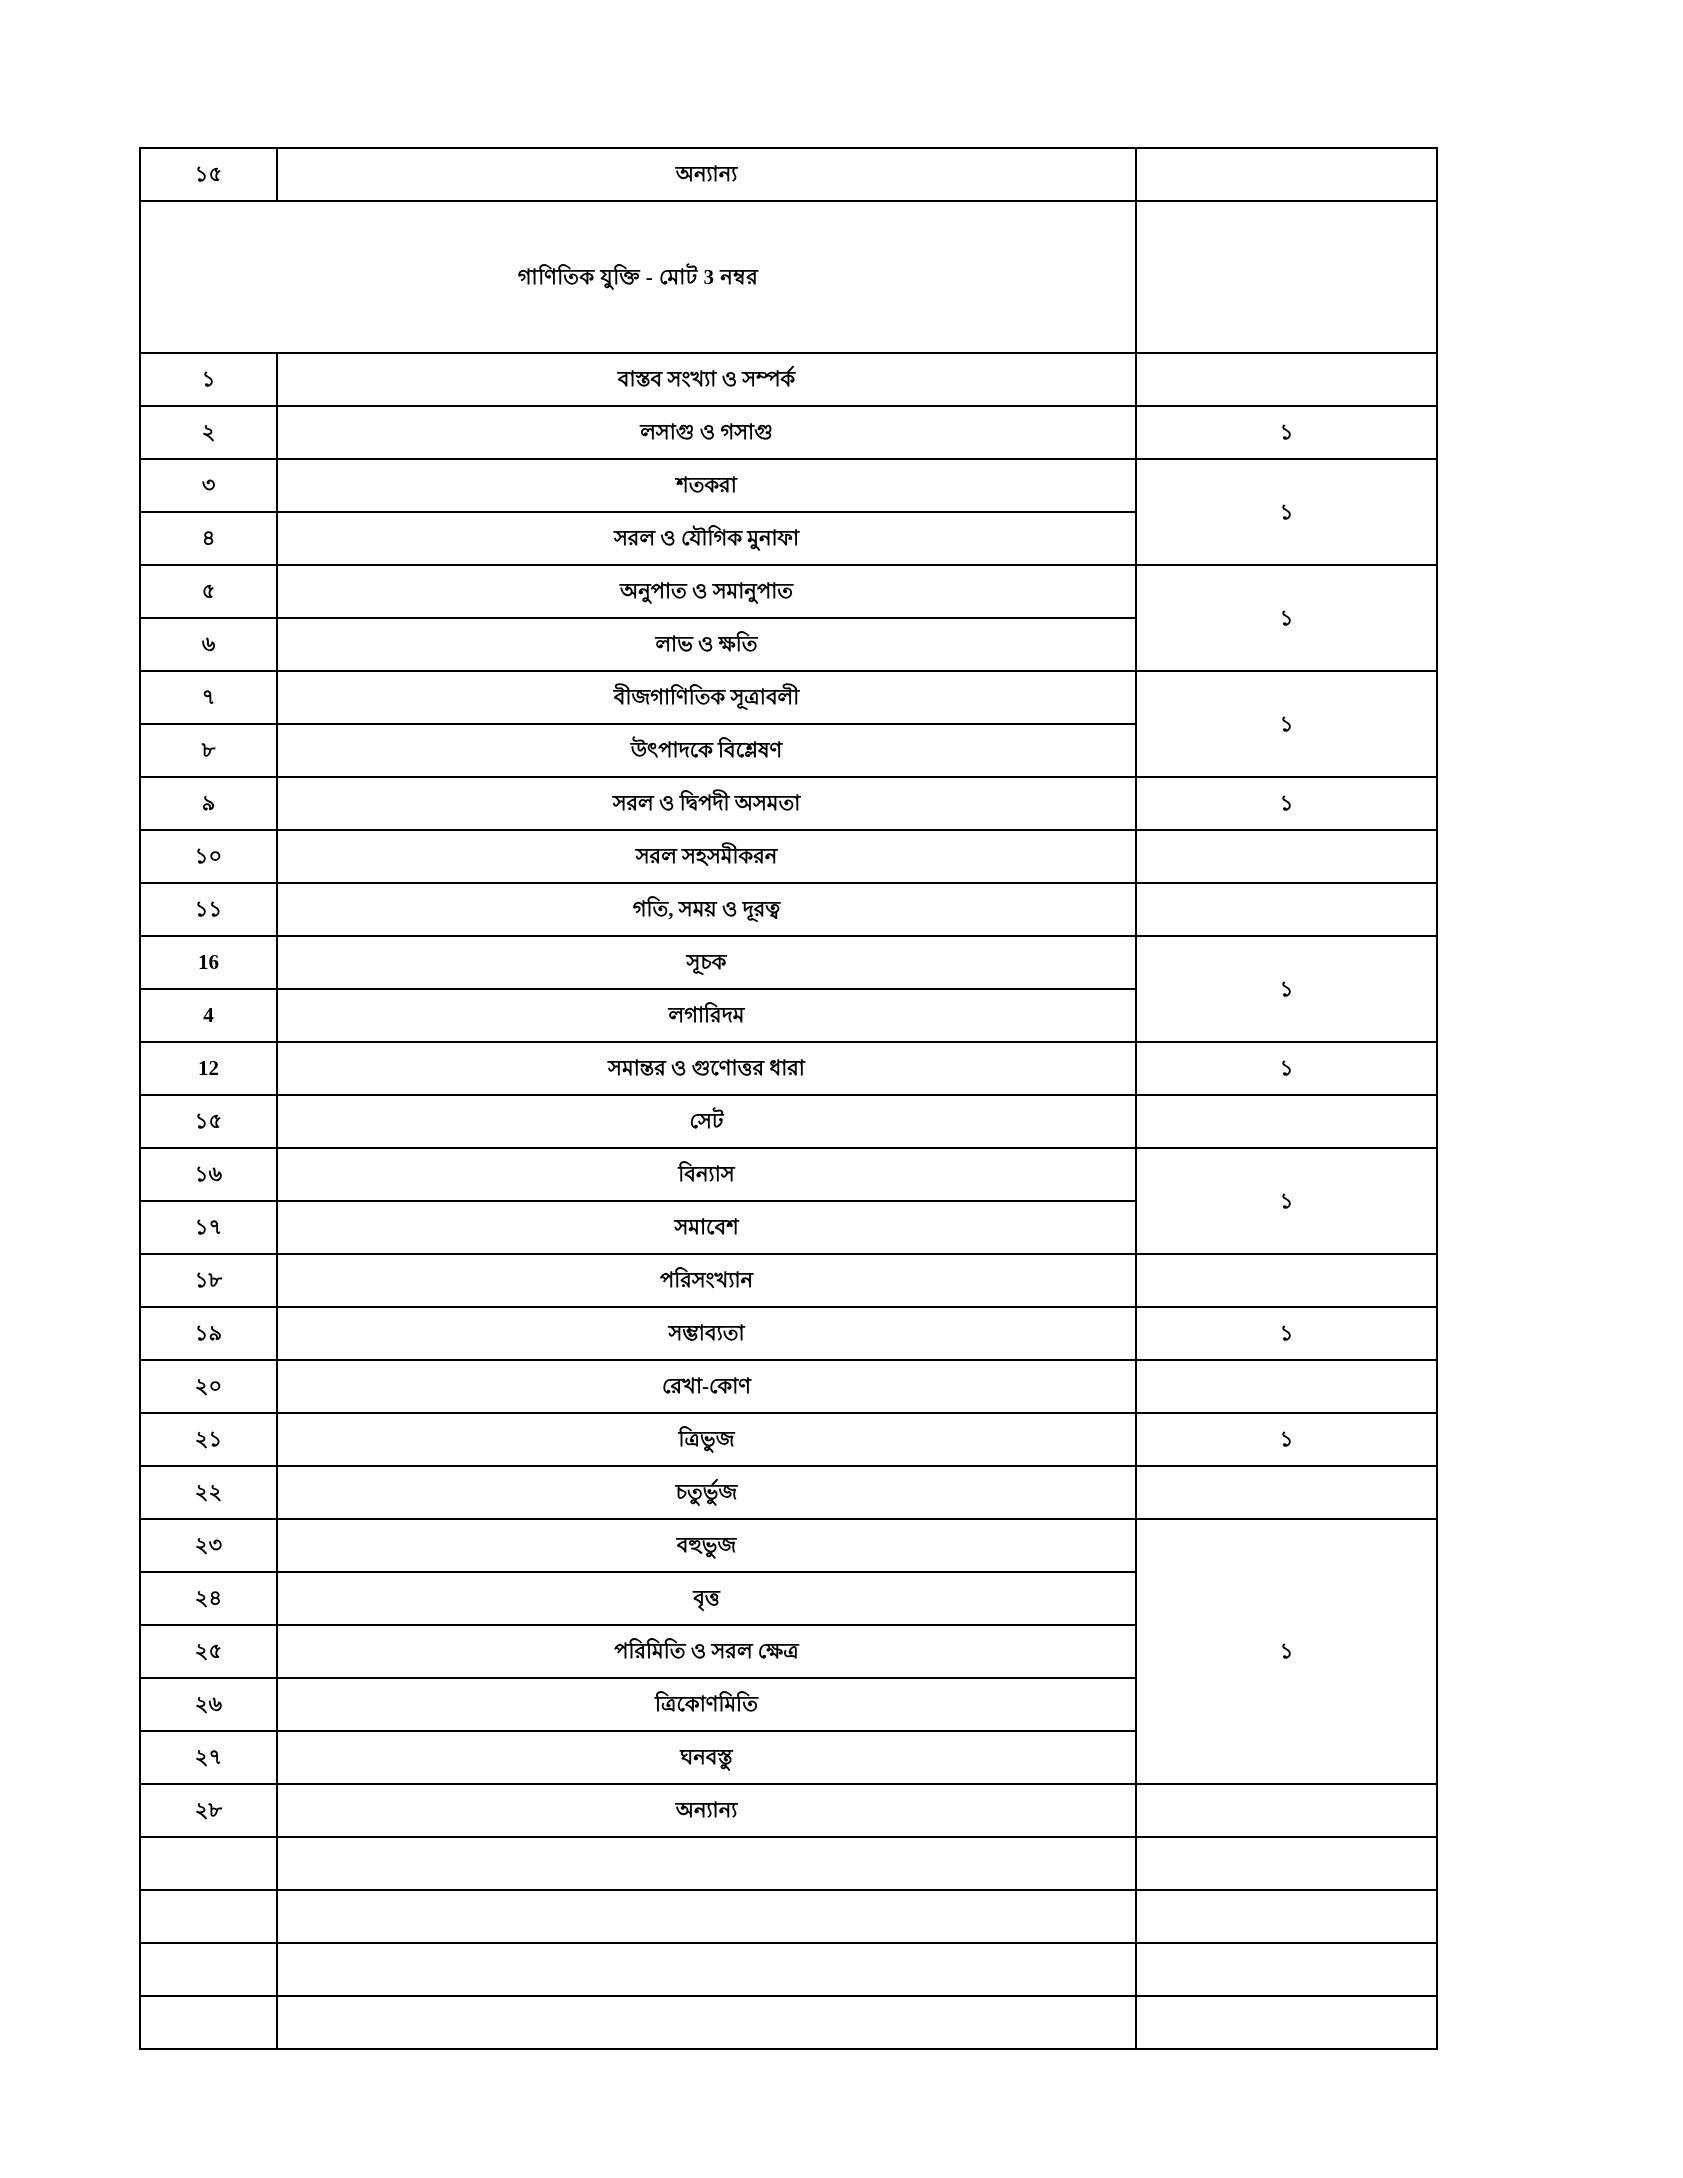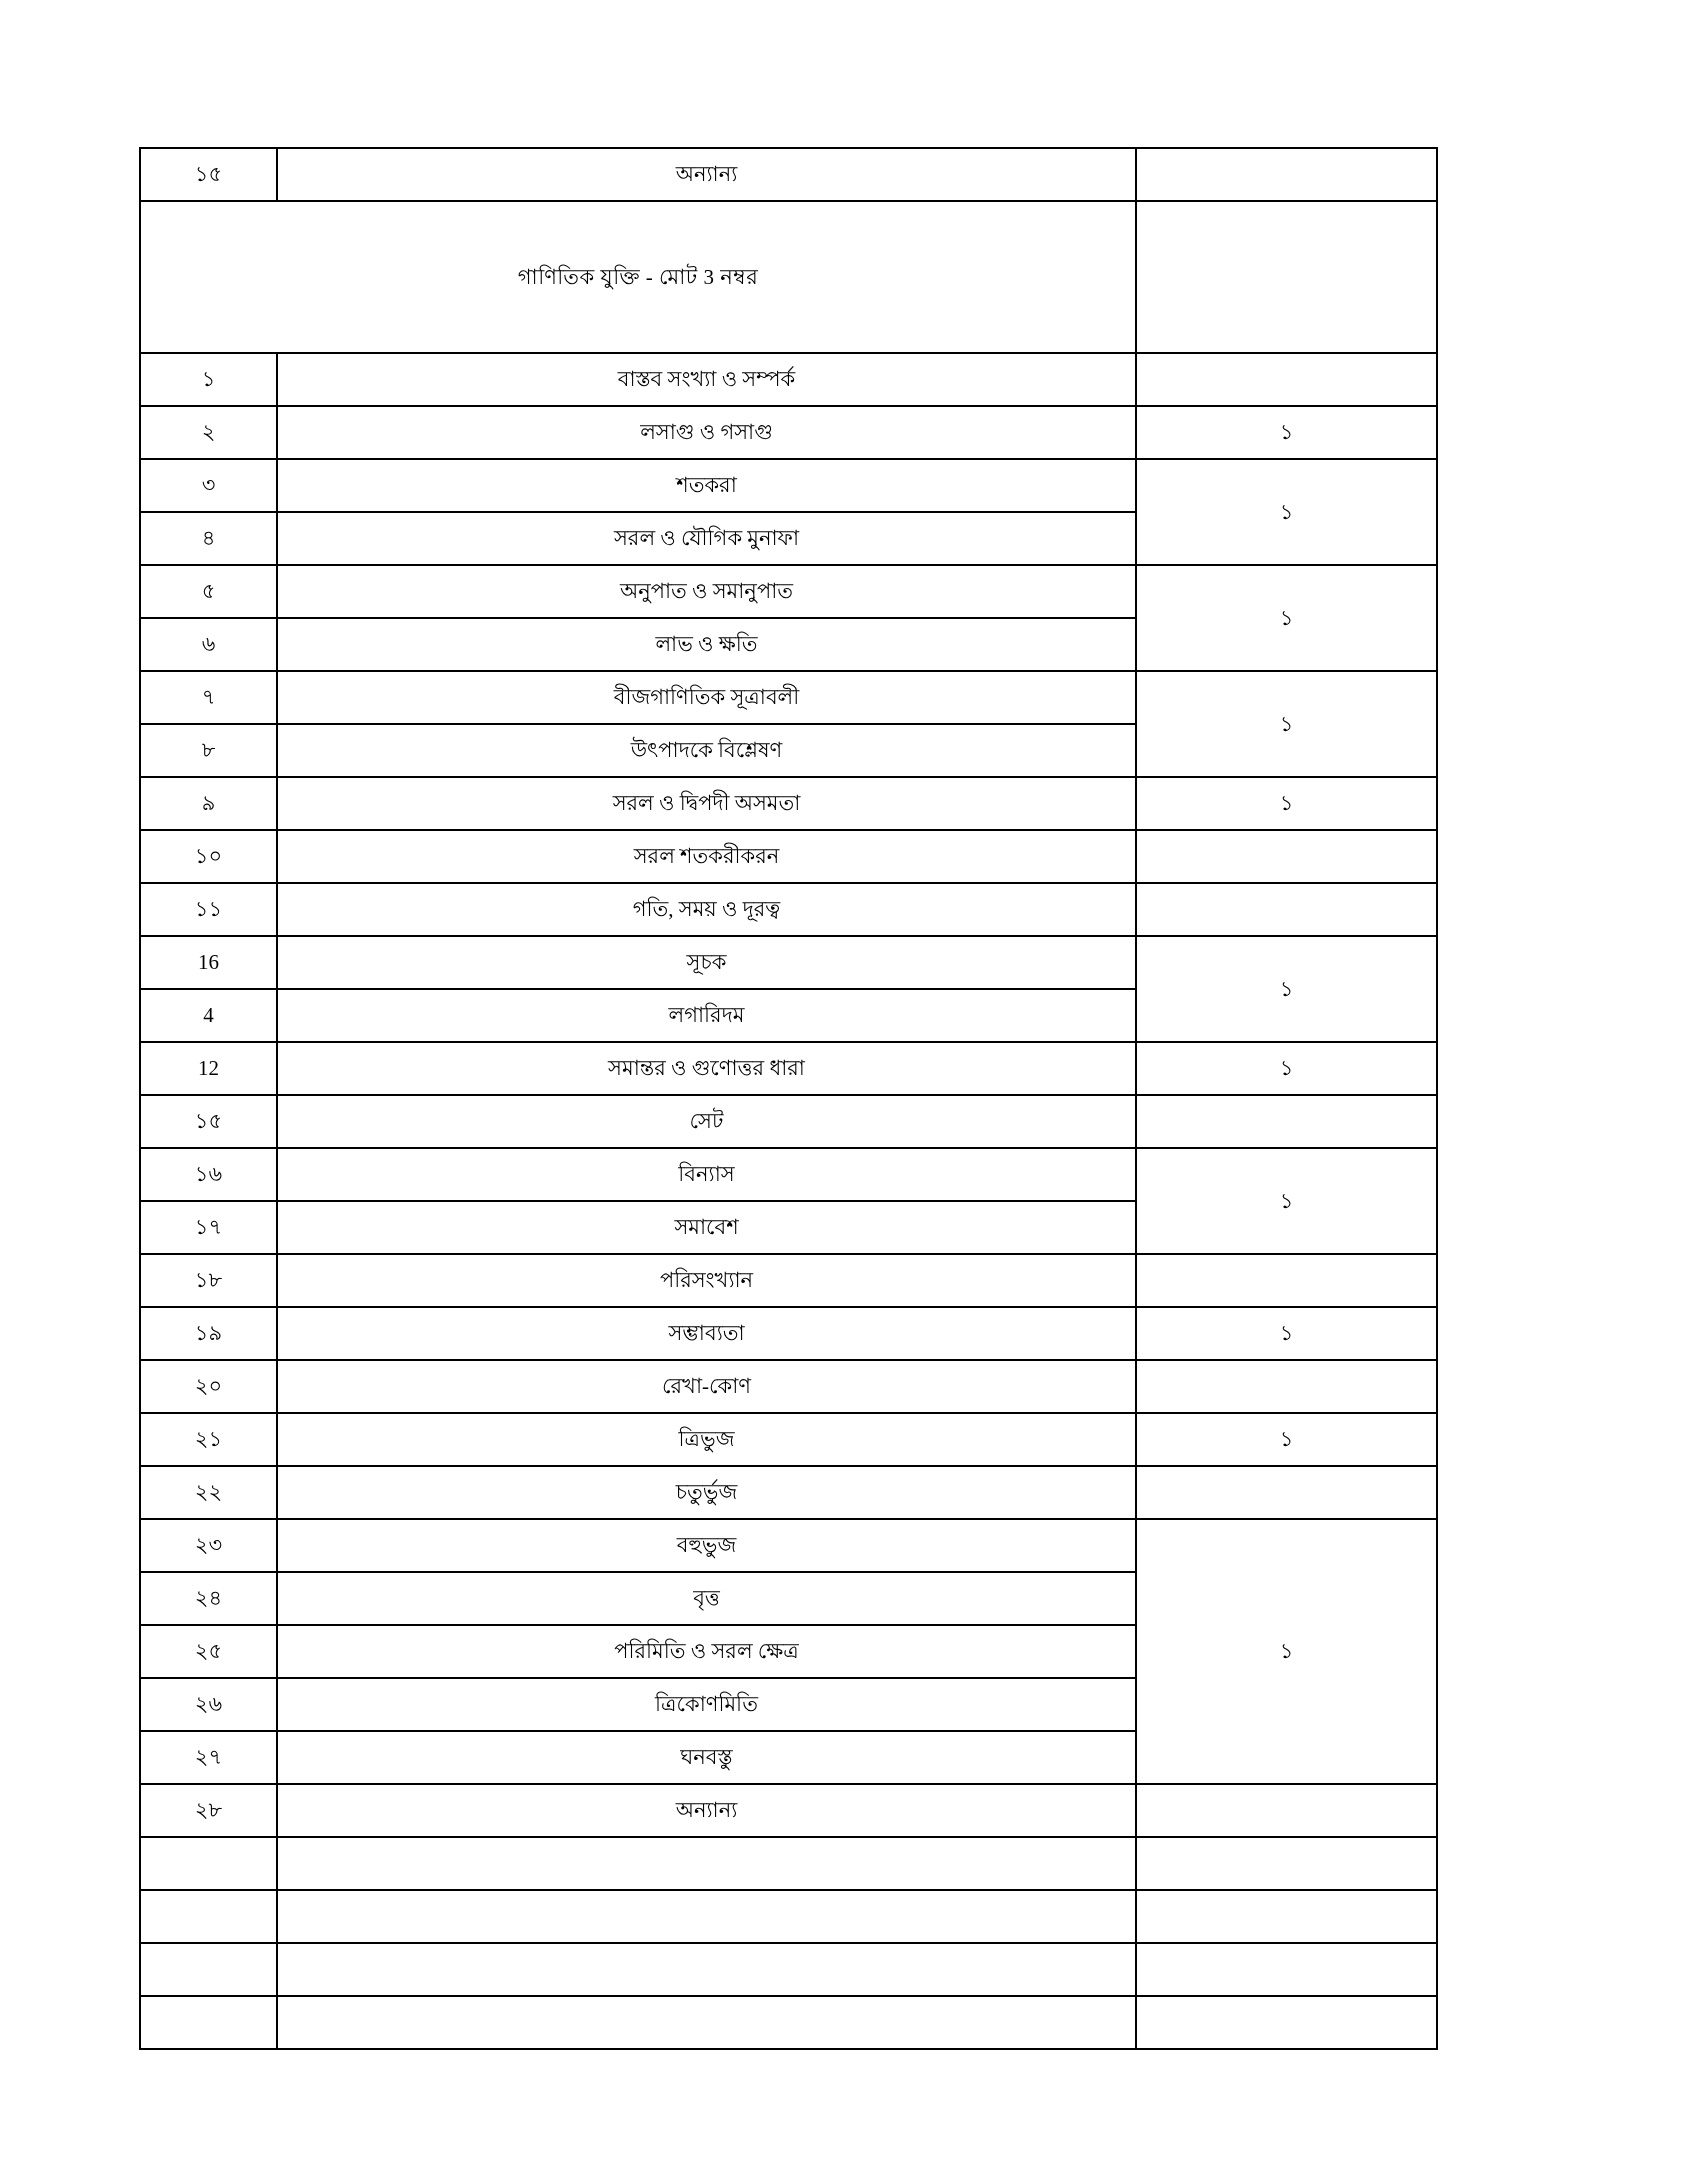--- a/index.html
+++ b/index.html
@@ -14,20 +14,21 @@
     color: #000000;
     position: relative;
   }
   .page {
     position: absolute;
     left: 0;
     top: 0;
     width: 1683px;
     height: 2178px;
     background: #ffffff;
+    font-weight: bold;
   }
   .sheet {
     position: absolute;
     left: 139px;
     top: 147px;
     width: 1297px;
   }
   table.topic-table {
     border-collapse: collapse;
     width: 1297px;
@@ -192,21 +193,21 @@
             </td>
             <td class="marks">
               <span class="inner">১</span>
             </td>
           </tr>
           <tr>
             <td class="sl">
               <span class="inner">১০</span>
             </td>
             <td class="topic">
-              <span class="inner">সরল শতকরীকরন</span>
+              <span class="inner">সরল সহসমীকরন</span>
             </td>
             <td class="marks">
               <span class="inner"></span>
             </td>
           </tr>
           <tr>
             <td class="sl">
               <span class="inner">১১</span>
             </td>
             <td class="topic">

